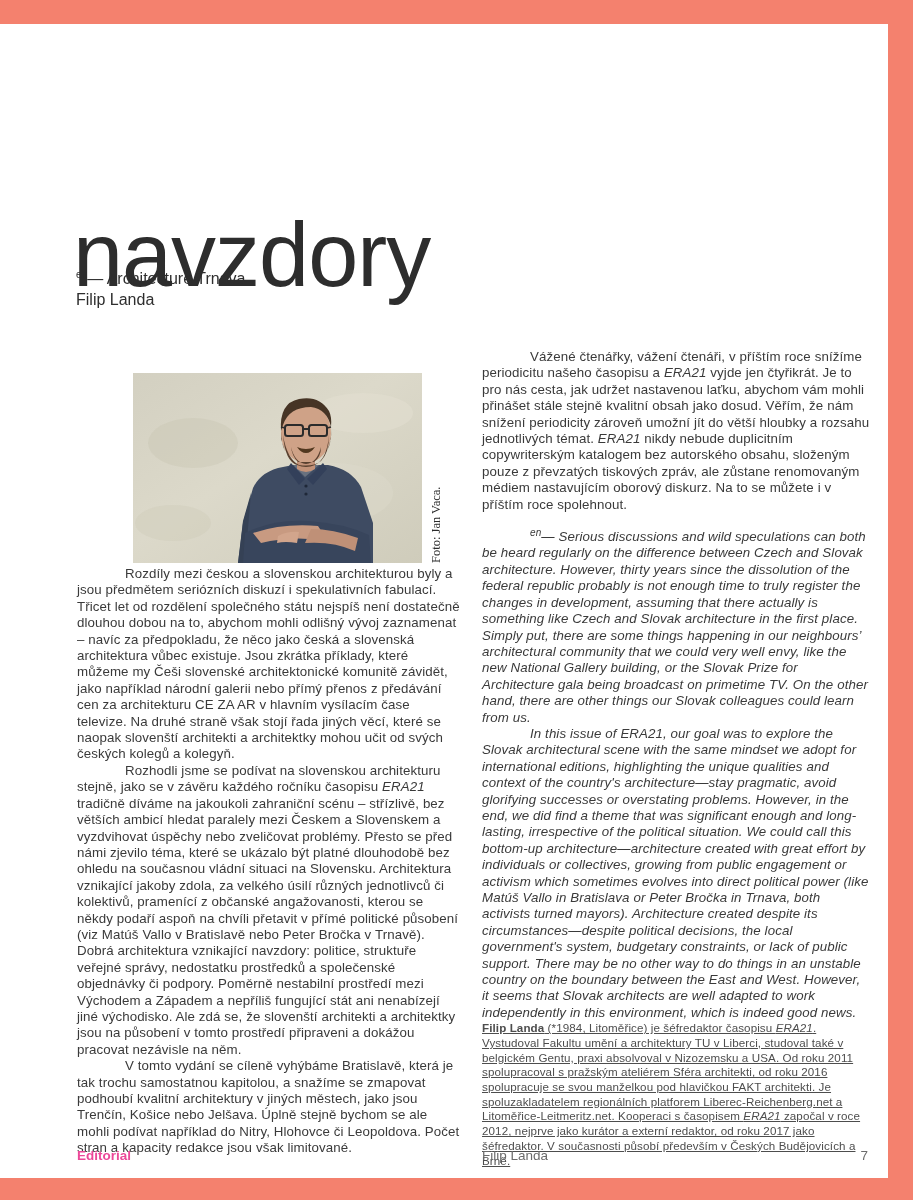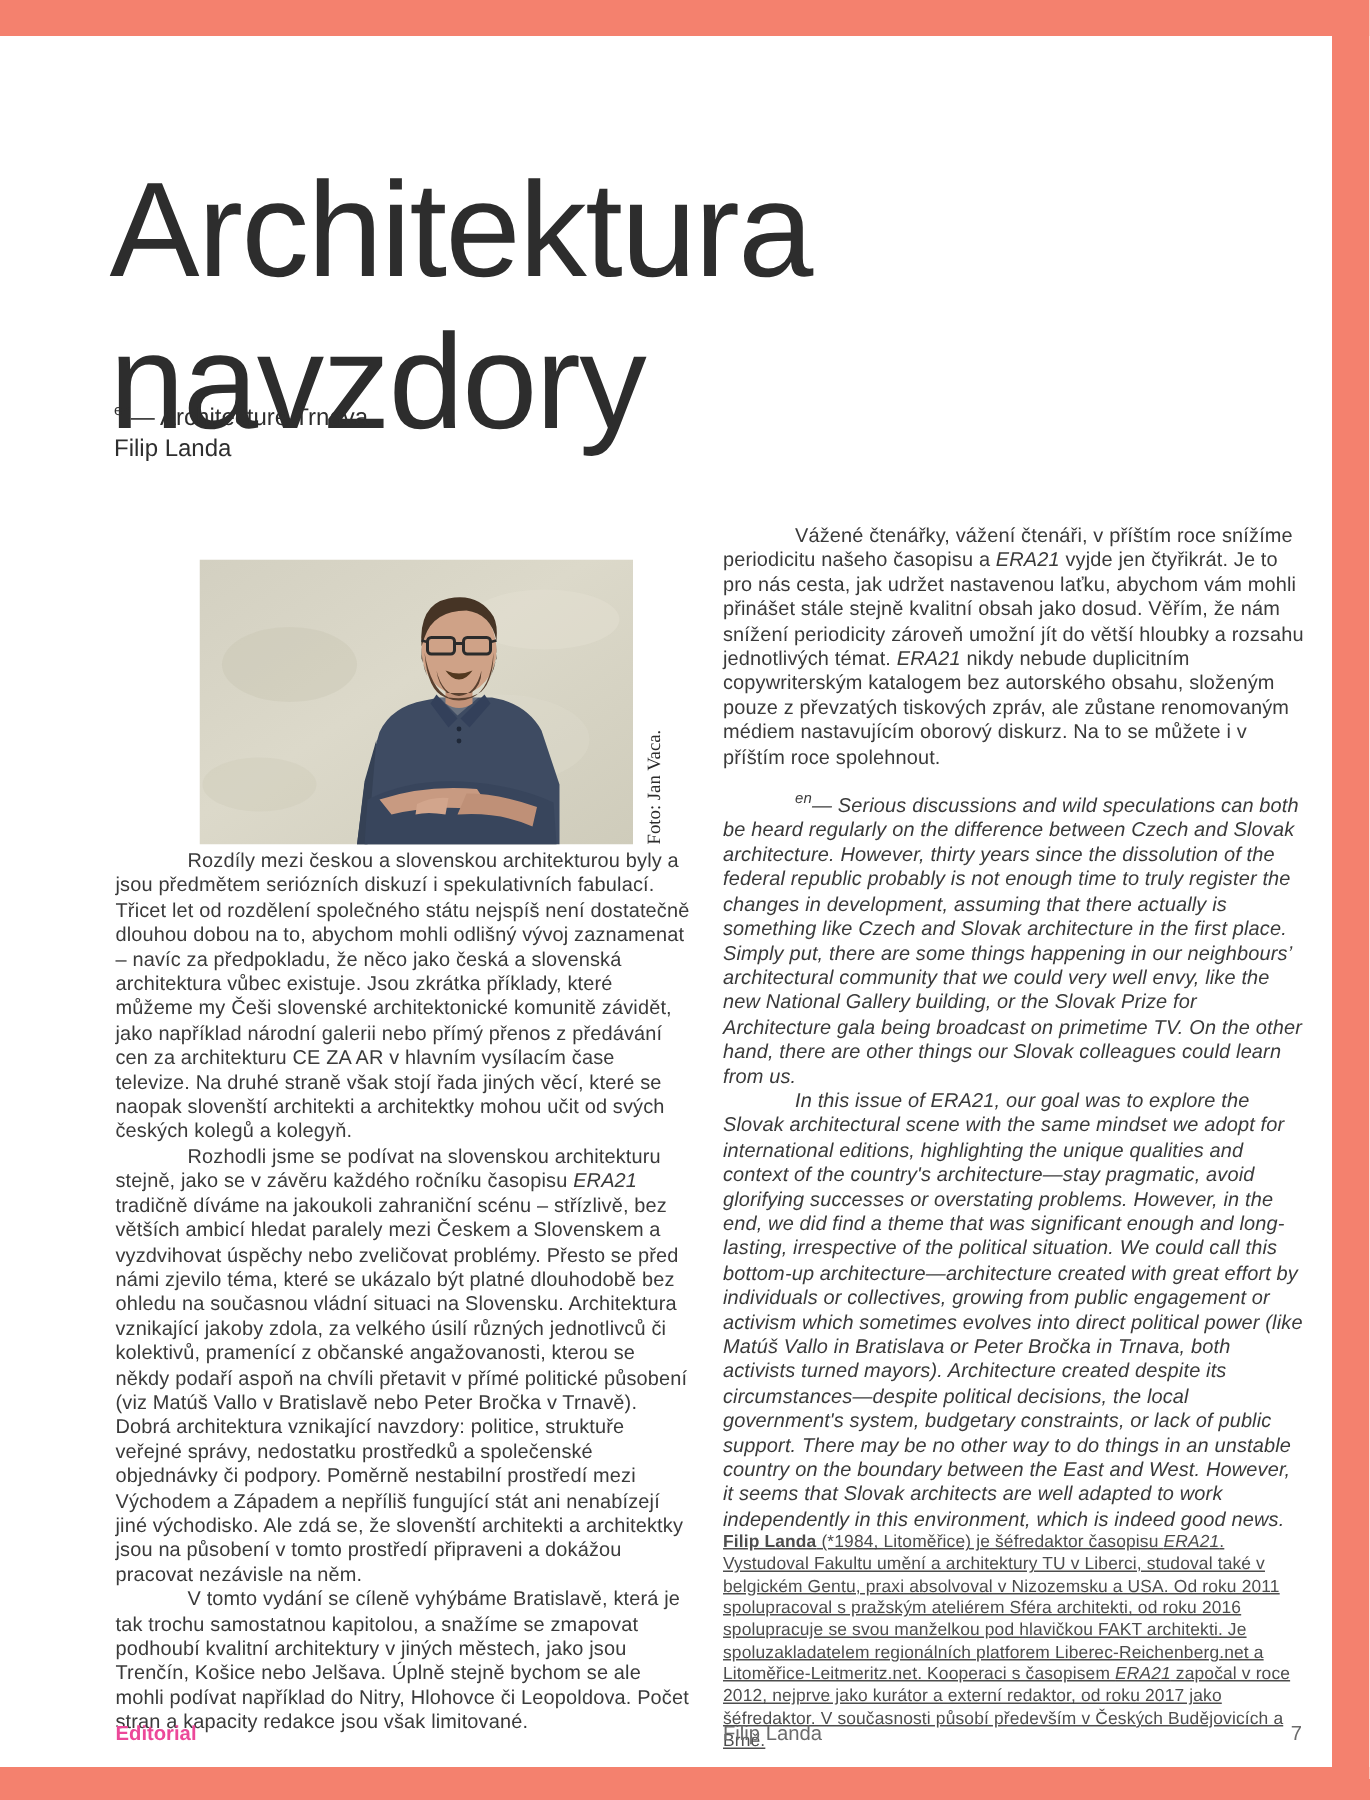--- a/index.html
+++ b/index.html
@@ -47,21 +47,21 @@
   .footer-author{position:absolute;left:482px;color:#6b6b6b;}
   .footer-page{position:absolute;right:45px;color:#6b6b6b;}
 </style>
 </head>
 <body>
 
 <div class="frame-top"></div>
 <div class="frame-right"></div>
 <div class="frame-bottom"></div>
 
-<h1 class="title"><span>Architektura</span><br><span>navzdory</span></h1>
+<h1 class="title"><br><span>navzdory</span></h1>
 
 <div class="subtitle">
   <div><sup>en</sup><span>— Architecture Trnava</span></div>
   <div>Filip Landa</div>
 </div>
 
 <div class="photo-wrap">
   <svg viewBox="0 0 289 190">
     <defs>
       <linearGradient id="wall" x1="0" y1="0" x2="1" y2="1">

